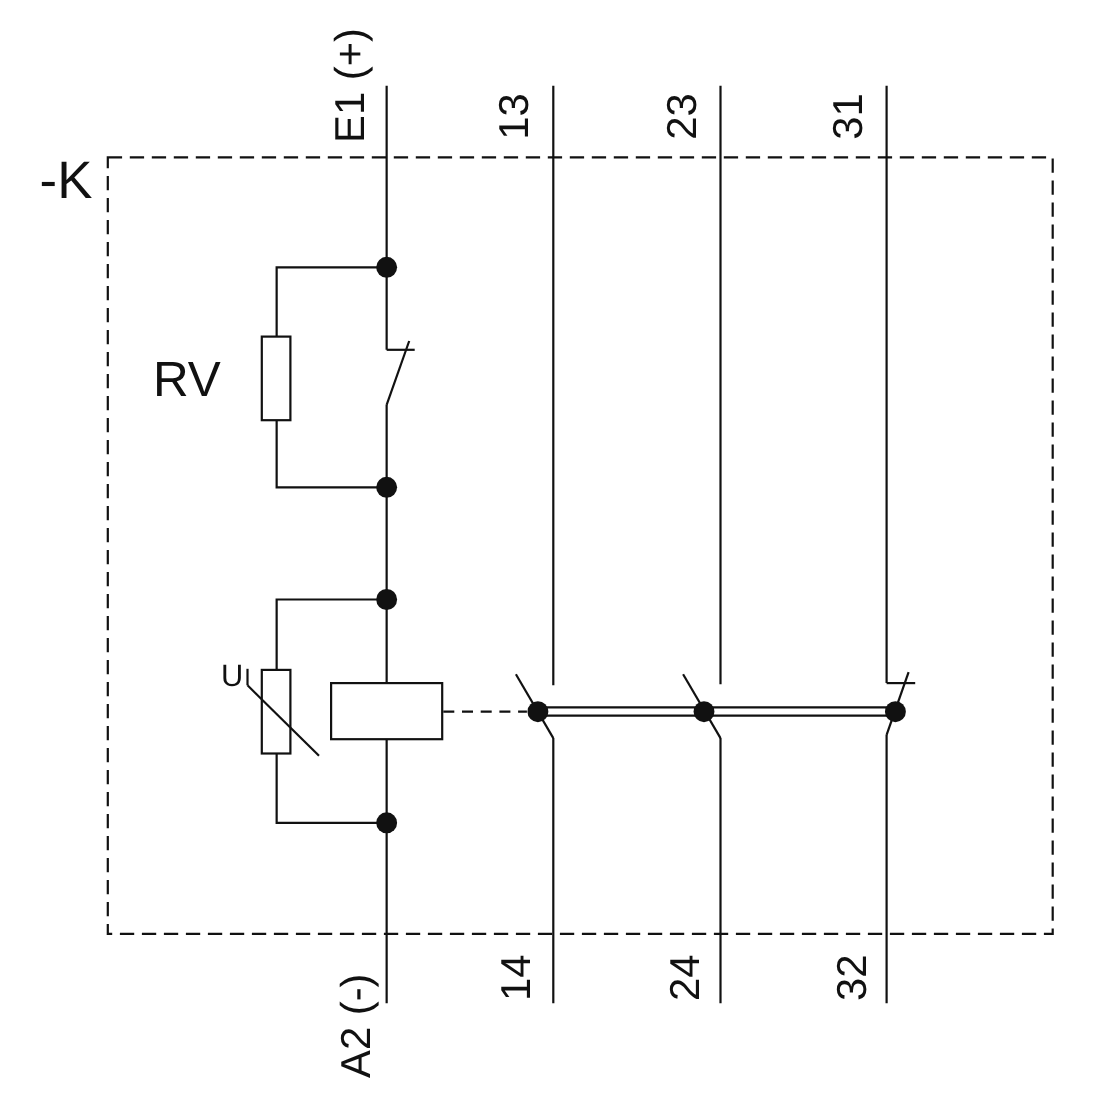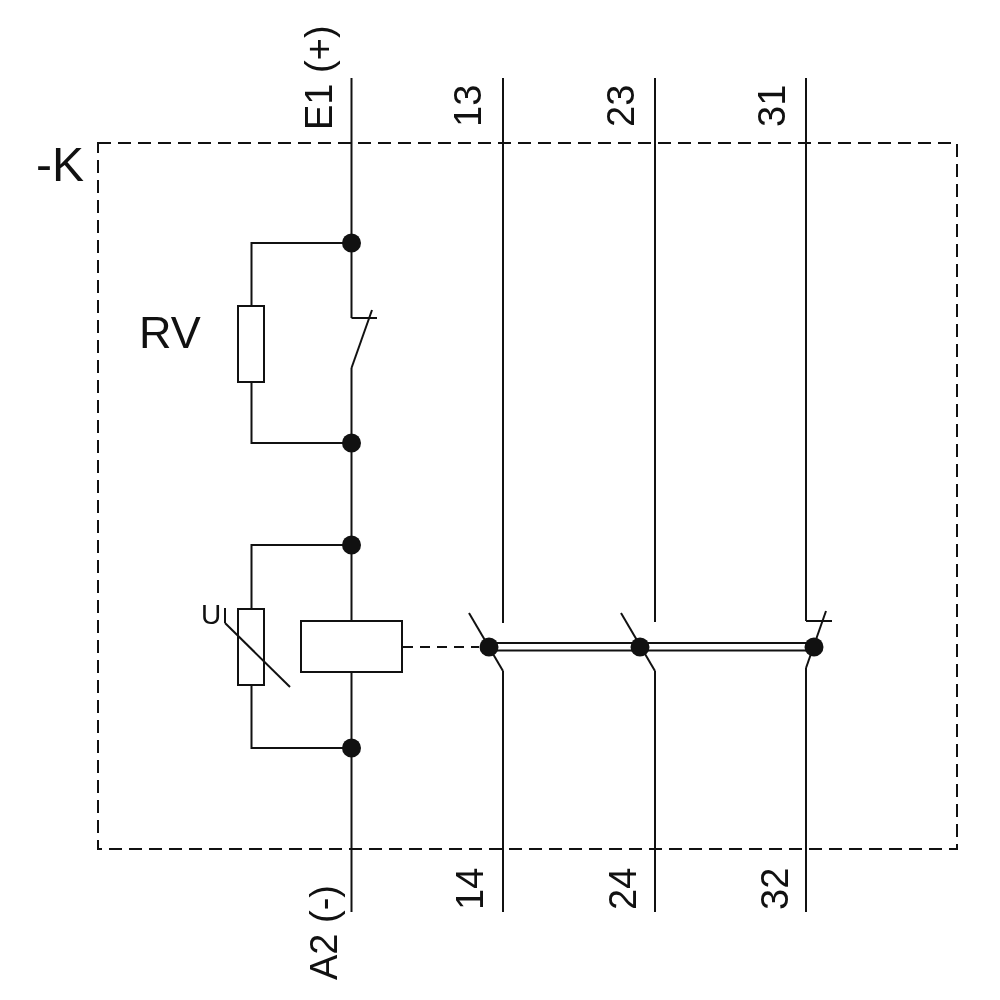--- a/index.html
+++ b/index.html
@@ -5,21 +5,21 @@
   html,body { margin:0; padding:0; background:#fff; }
   .stage {
     position:relative; width:1000px; height:1000px;
     background:#ffffff; overflow:hidden;
     font-family:"Liberation Sans", sans-serif;
     color:#111111;
   }
   svg.wires { position:absolute; left:0; top:0; width:1000px; height:1000px; }
   .lbl { position:absolute; white-space:nowrap; color:#111111; }
   .k-lbl  { left:36px;  top:141px; font-size:48px; line-height:48px; }
-  .rv-lbl { left:139px; top:310px; font-size:45px; line-height:45px; }
+  .rv-lbl { left:139px; top:322px; font-size:45px; line-height:45px; }
   .u-lbl  { left:201px; top:601px; font-size:28px; line-height:28px; }
   .vlbl {
     position:absolute; white-space:nowrap;
     font-size:38px; line-height:38px; color:#111111;
     transform:rotate(-90deg); transform-origin:left bottom;
   }
   .e1-lbl { left:338px; top:92px;  }
   .a2-lbl { left:343px; top:942px; }
   .t13 { left:487px; top:89px; }
   .t23 { left:640px; top:89px; }

